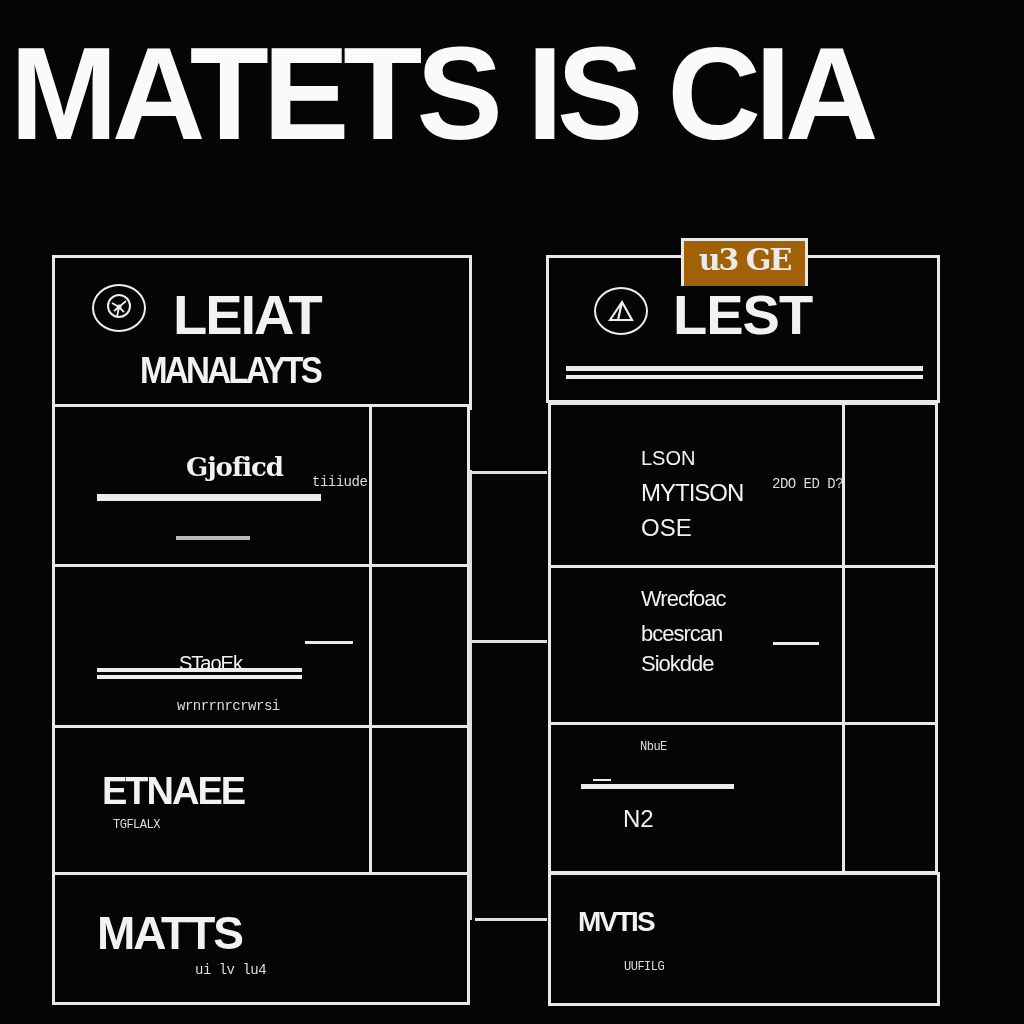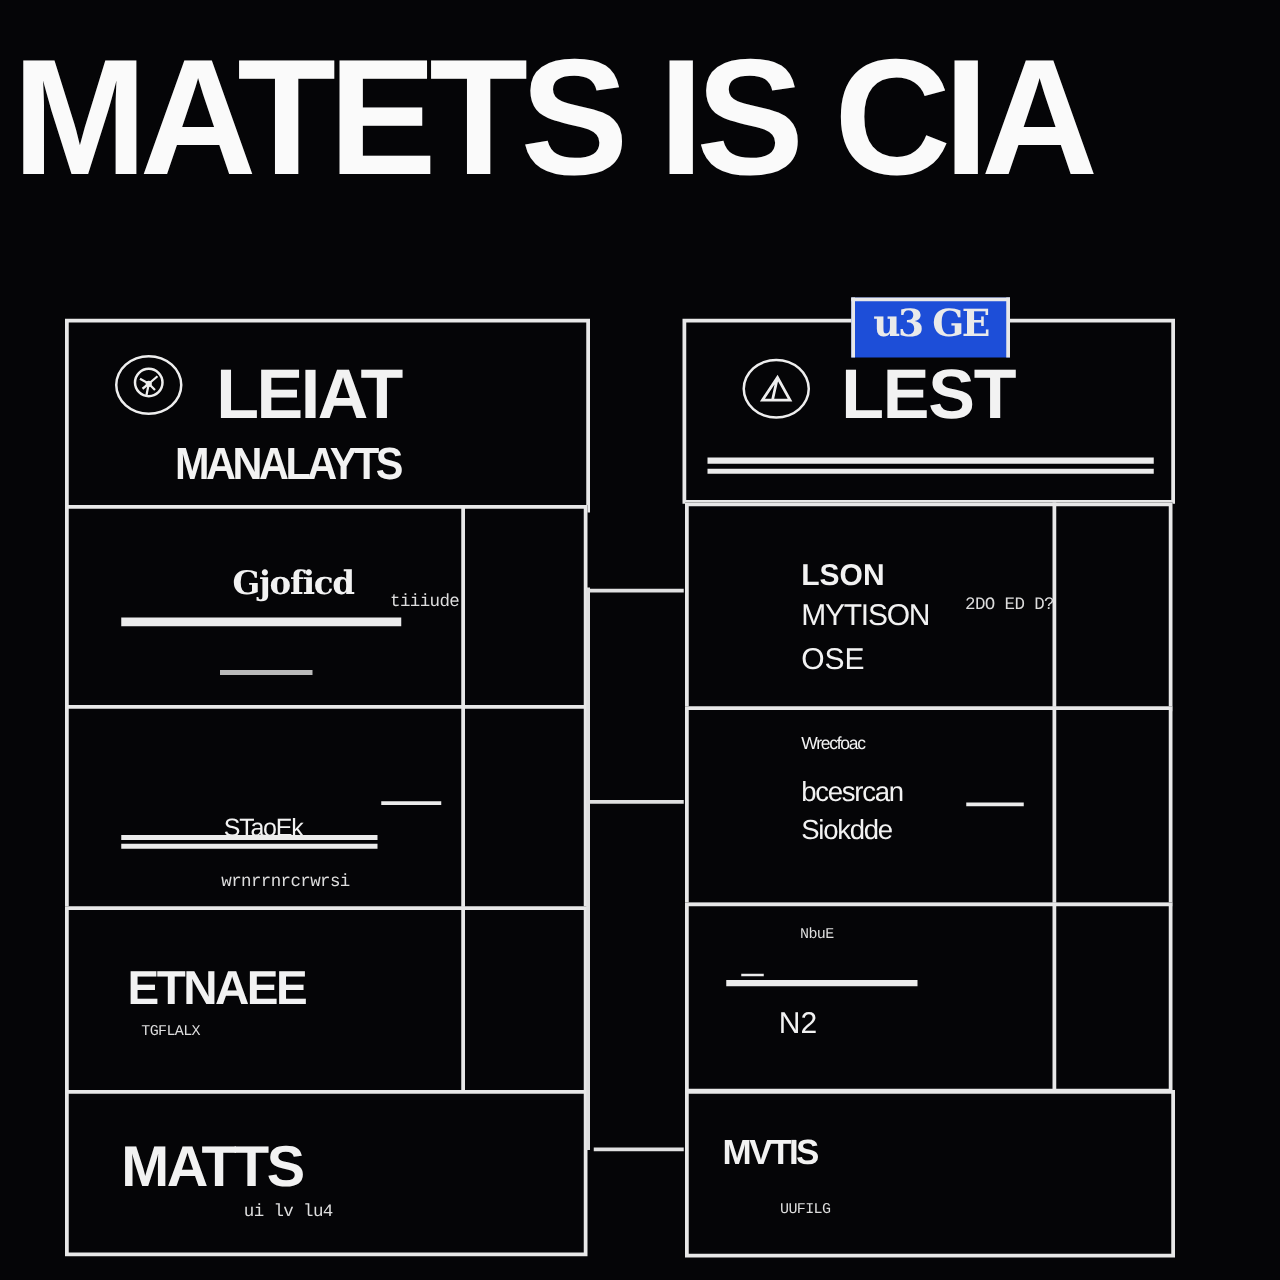--- a/index.html
+++ b/index.html
@@ -21,21 +21,21 @@
   .connector { position:absolute; height:3px; background:#e0e0e0; }
   .vline { position:absolute; width:3px; background:#e0e0e0; }
   .t { position:absolute; white-space:nowrap; font-weight:700; color:#f2f2f2; }
   .bar { position:absolute; background:#ececec; }
   .tiny { position:absolute; white-space:nowrap; font-size:14px; color:#ddd; letter-spacing:-0.5px; font-family:"Liberation Mono", monospace; }
   .icon-circle {
     position:absolute; width:54px; height:48px; border:2.5px solid #eee; border-radius:50%;
     box-sizing:border-box; display:flex; align-items:center; justify-content:center;
   }
   .badge {
-    position:absolute; background:#1d4ed8; border:3px solid #e8e8e8; border-bottom:none;
+    position:absolute; background:#a16207; border:3px solid #e8e8e8; border-bottom:none;
     box-sizing:border-box; font-family:"DejaVu Serif", serif; font-weight:700; font-size:30px;
     color:#eaeaea; text-align:center; line-height:38px; letter-spacing:-2px;
   }
 </style>
 </head>
 <body>
 
 <h1 class="title">MATETS IS CIA</h1>
 
 <div>
@@ -88,28 +88,28 @@
     <svg width="34" height="30" viewBox="0 0 34 30">
       <path d="M6 24 L18 6 L28 24 Z M18 6 L14 24" stroke="#eee" stroke-width="2.2" fill="none"></path>
     </svg>
   </div>
   <div class="t" style="left:673px;top:282px;font-size:56px;letter-spacing:-1px;">LEST</div>
   <div class="bar" style="left:566px;top:366px;width:357px;height:5px;"></div>
   <div class="bar" style="left:566px;top:375px;width:357px;height:4px;"></div>
 
   <div class="box" style="left:548px;top:402px;width:390px;height:167px;"></div>
   <div class="divider" style="left:842px;top:402px;height:167px;"></div>
-  <div class="t" style="left:641px;top:447px;font-size:24px;font-weight:700;">LSON</div>
+  <div class="t" style="left:641px;top:447px;font-size:20px;font-weight:400;">LSON</div>
   <div class="t" style="left:641px;top:479px;font-size:24px;font-weight:400;letter-spacing:-1px;">MYTISON</div>
   <div class="t" style="left:641px;top:514px;font-size:24px;font-weight:400;">OSE</div>
   <div class="tiny" style="left:772px;top:476px;">2DO ED D?</div>
 
   <div class="box" style="left:548px;top:565px;width:390px;height:160px;"></div>
   <div class="divider" style="left:842px;top:565px;height:160px;"></div>
-  <div class="t" style="left:641px;top:586px;font-size:14px;font-weight:400;letter-spacing:-1px;">Wrecfoac</div>
+  <div class="t" style="left:641px;top:586px;font-size:22px;font-weight:400;letter-spacing:-1px;">Wrecfoac</div>
   <div class="t" style="left:641px;top:621px;font-size:22px;font-weight:400;letter-spacing:-1px;">bcesrcan</div>
   <div class="t" style="left:641px;top:635px;font-size:22px;font-weight:400;letter-spacing:-1px;margin-top:16px;">Siokdde</div>
   <div class="bar" style="left:773px;top:642px;width:46px;height:3px;"></div>
 
   <div class="box" style="left:548px;top:722px;width:390px;height:152px;"></div>
   <div class="divider" style="left:842px;top:722px;height:152px;"></div>
   <div class="tiny" style="left:640px;top:740px;font-size:12px;">NbuE</div>
   <div class="bar" style="left:593px;top:779px;width:18px;height:2px;"></div>
   <div class="bar" style="left:581px;top:784px;width:153px;height:5px;"></div>
   <div class="t" style="left:623px;top:805px;font-size:24px;font-weight:400;">N2</div>

